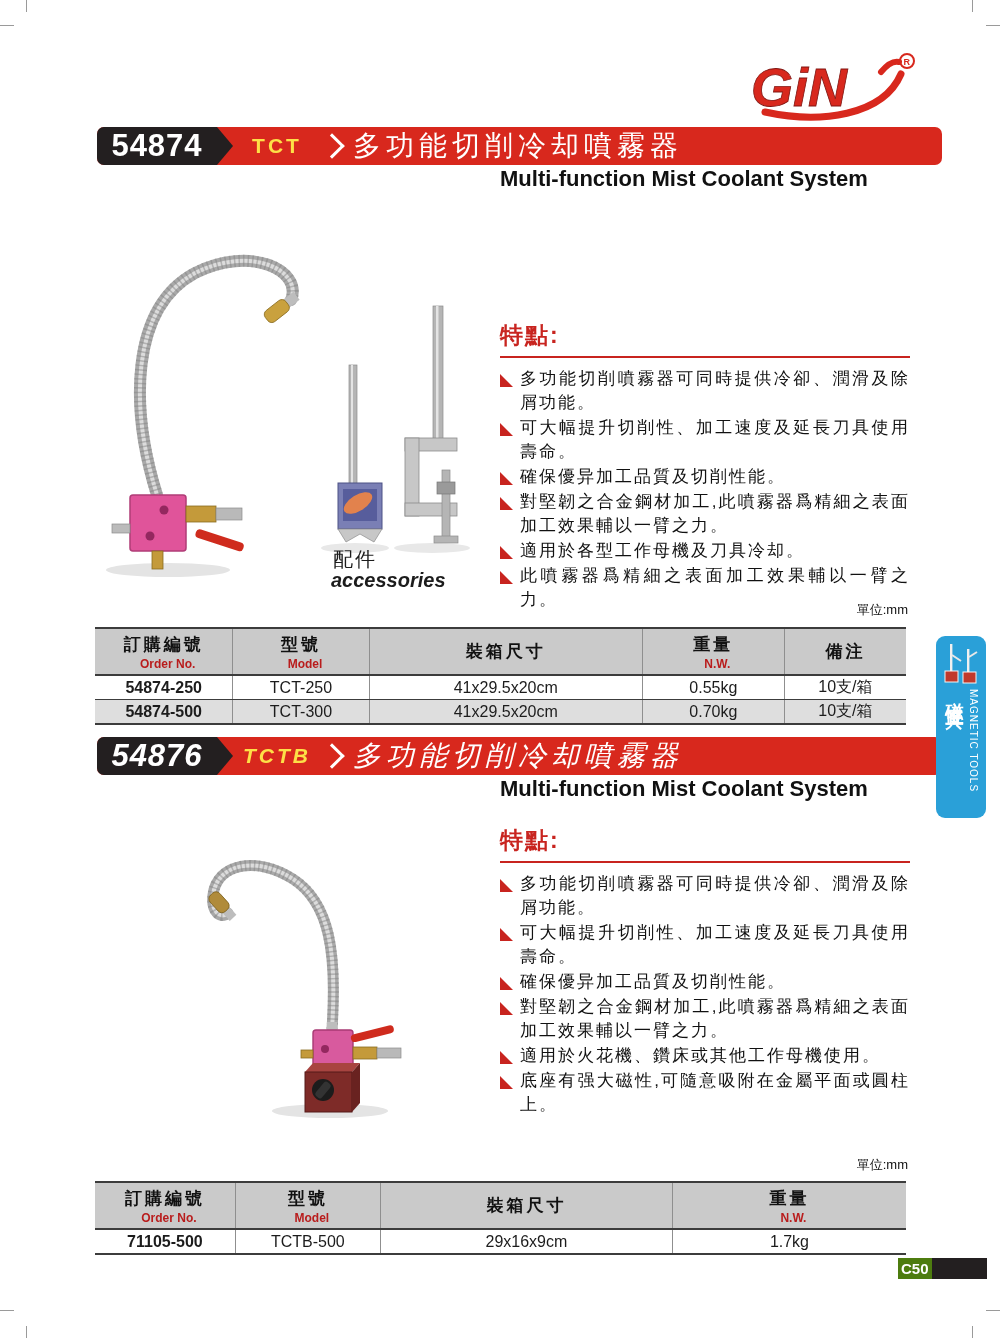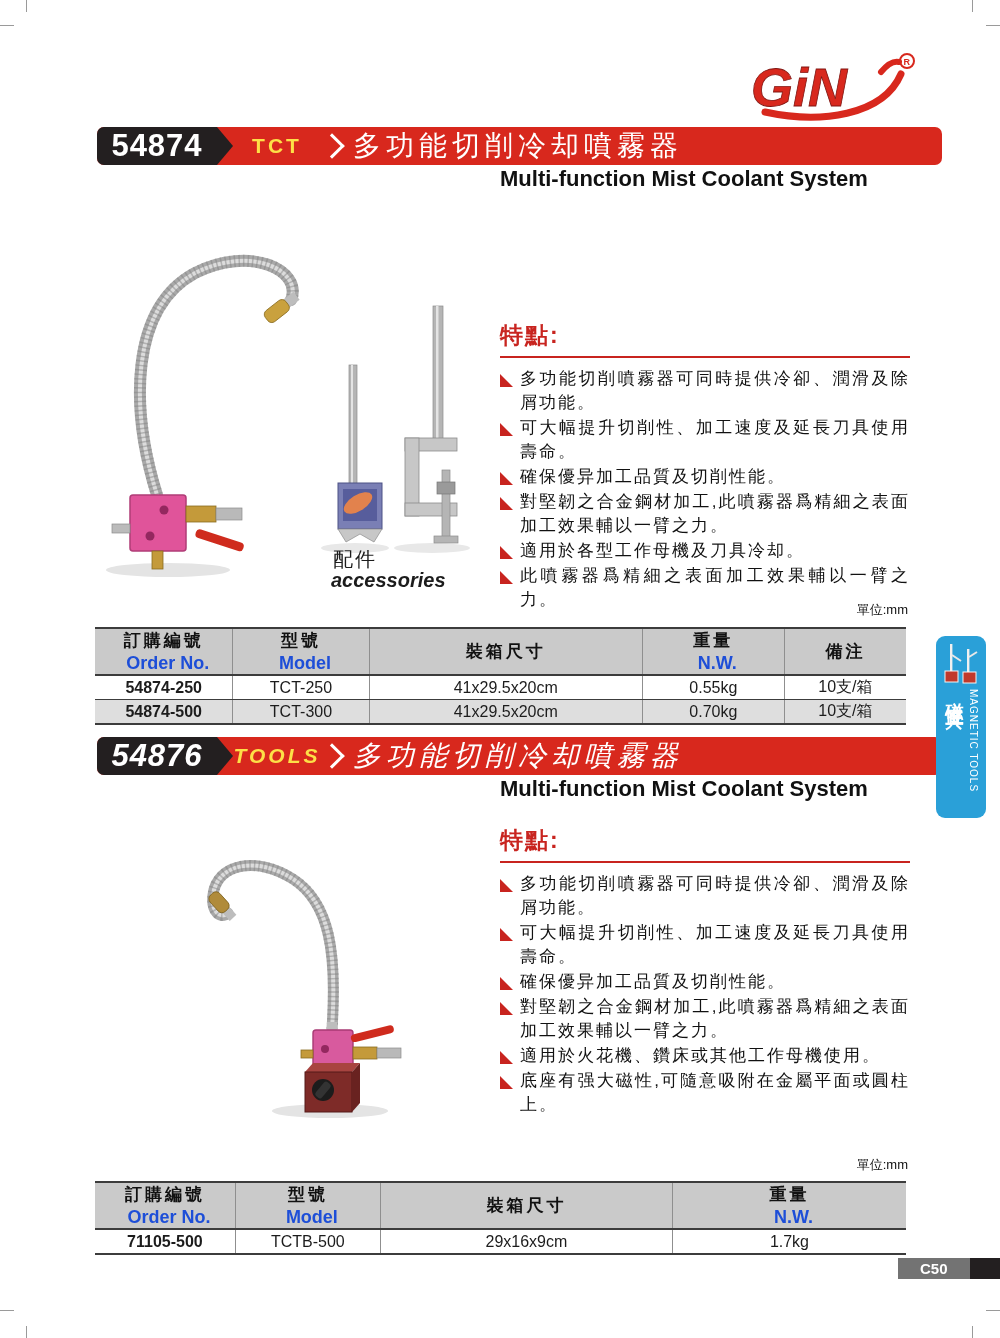--- a/index.html
+++ b/index.html
@@ -43,34 +43,34 @@
   .tbl-wrap{position:absolute;left:95px;width:811px;}
   table.spec{width:100%;border-collapse:collapse;border-top:2px solid #3c3c3c;border-bottom:2px solid #3c3c3c;table-layout:fixed;}
   table.spec th{background:#cacaca;border-bottom:2px solid #3c3c3c;height:45px;vertical-align:middle;
     font-weight:bold;padding:0;}
   table.spec td{height:23px;text-align:center;vertical-align:middle;font-size:16px;padding:0;
     border-bottom:1px solid #3c3c3c;margin-top:16px;}
   table.spec tbody tr:last-child td{border-bottom:none;}
   table.spec th:not(:last-child),table.spec td:not(:last-child){border-right:1px solid #8f8f8f;}
   table.spec tbody tr.alt td{background:#dedede;}
   .th-zh{font-size:17px;letter-spacing:3px;text-align:center;color:#111;}
-  .th-en{font-size:18px;text-align:center;color:#1d4ed8;margin-top:1px;padding-left:8px;}
+  .th-en{font-size:12px;text-align:center;color:#b91c1c;margin-top:1px;padding-left:8px;}
   .c-bold{font-weight:bold;}
   
   .side-tab{position:absolute;left:936px;top:636px;width:50px;height:182px;background:#2aa0d8;
     border-radius:9px;display:flex;flex-direction:column;align-items:center;}
   .tab-icons{margin-top:5px;}
   .tab-text{display:flex;flex-direction:row;align-items:flex-start;margin-top:2px;}
   .tab-zh{writing-mode:vertical-rl;text-orientation:upright;color:#fff;font-weight:bold;
     font-size:18px;letter-spacing:3px;line-height:22px;}
   .tab-en{writing-mode:vertical-rl;color:#fff;font-size:10px;letter-spacing:1px;margin-left:1px;line-height:12px;}
   
   .page-tag{position:absolute;left:898px;top:1258px;display:flex;height:21px;}
-  .page-red{background:#737373;color:#fff;font-weight:bold;font-size:15px;
-    display:flex;align-items:center;padding:0 22px;}
+  .page-red{background:#4d7c0f;color:#fff;font-weight:bold;font-size:15px;
+    display:flex;align-items:center;padding:0 3px;}
   .page-black{background:#231f20;width:55px;}
   .svg-abs{position:absolute;}
 </style>
 </head>
 <body>
 
 <div class="page">
 
   <div class="crop" style="left:26px;top:0;width:1px;height:12px;"></div>
   <div class="crop" style="left:0;top:25px;width:14px;height:1px;"></div>
@@ -235,21 +235,21 @@
           <td>0.70kg</td>
           <td>10支/箱</td>
         </tr>
       </tbody>
     </table>
   </div>
 
   <div class="banner" style="top:737px;font-style:italic;">
     <div class="code-box">54876</div>
     <div class="code-arrow"></div>
-    <div class="model-tag">TOOLS</div>
+    <div class="model-tag">TCTB</div>
     <div class="chevron"></div>
     <div class="banner-title">多功能切削冷却噴霧器</div>
   </div>
   <div class="subtitle" style="top:776px;">Multi-function Mist Coolant System</div>
 
   <svg class="svg-abs" style="left:175px;top:843px;" width="270" height="285" viewBox="0 0 270 285">
     <ellipse cx="155" cy="268" rx="58" ry="7" fill="#e4e4e4"></ellipse>
 
     <path d="M 157 186 C 162 110, 155 60, 118 36 C 82 13, 42 20, 38 52 C 36 68, 45 77, 53 70" fill="none" stroke="#a9a9a9" stroke-width="11" stroke-linecap="round"></path>
     <path d="M 157 186 C 162 110, 155 60, 118 36 C 82 13, 42 20, 38 52 C 36 68, 45 77, 53 70" fill="none" stroke="#dcdcdc" stroke-width="4" stroke-linecap="round"></path>

